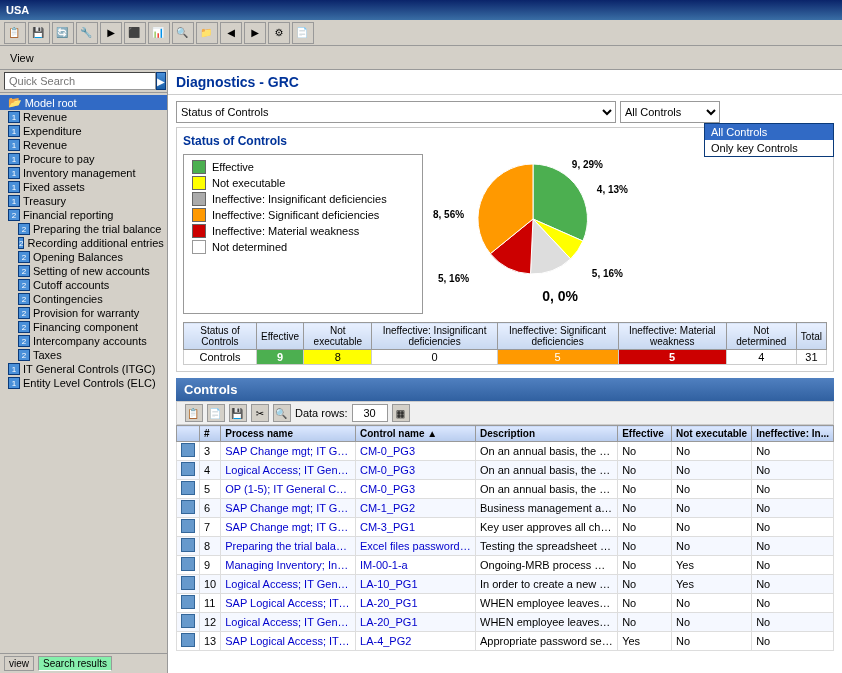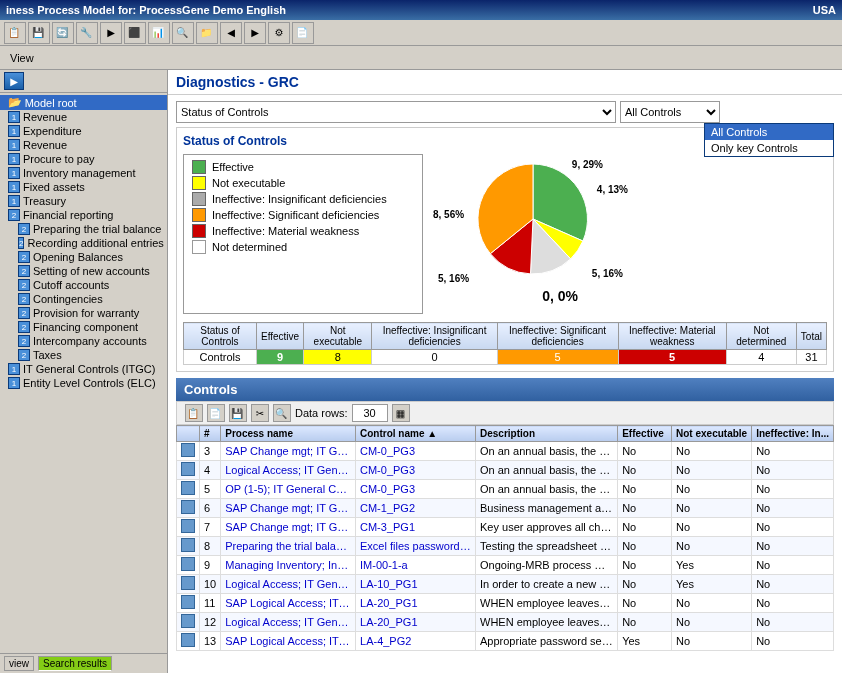--- a/index.html
+++ b/index.html
@@ -136,21 +136,21 @@
       gap: 4px;
     }
     .sidebar-tab {
       font-size: 10px;
       cursor: pointer;
       padding: 1px 4px;
       border: 1px solid #999;
       background: #d4d0c8;
     }
     .sidebar-tab.active {
-      background: #84cc16;
+      background: #86efac;
       border-bottom: 1px solid white;
     }
 
     
     .content {
       flex: 1;
       background: white;
       overflow-y: auto;
       overflow-x: hidden;
     }
@@ -340,21 +340,20 @@
       text-overflow: ellipsis;
       max-width: 120px;
     }
     .main-table tr:nth-child(even) { background: #f5f8ff; }
     .link-text { color: #0000cc; cursor: pointer; }
   </style>
 </head>
 <body>
 
 <div class="title-bar">
-  <span>iness Process Model for: ProcessGene Demo English</span>
   <span>USA</span>
 </div>
 
 <div class="toolbar">
   <div class="toolbar-btn">📋</div>
   <div class="toolbar-btn">💾</div>
   <div class="toolbar-btn">🔄</div>
   <div class="toolbar-btn">🔧</div>
   <div class="toolbar-btn">▶</div>
   <div class="toolbar-btn">⬛</div>
@@ -368,20 +367,21 @@
 </div>
 
 <div class="toolbar2">
   <span class="menu-item">View</span>
 </div>
 
 <div class="main-layout">
 
   <div class="sidebar">
     <div class="sidebar-search">
+      <input type="text" class="sidebar-search" style="flex: 1 1 0%; height: 18px; font-size: 11px; border: 1px inset rgb(153, 153, 153);" placeholder="Quick Search">
       <div class="sidebar-search-btn">▶</div>
     </div>
     <div class="sidebar-tree">
 
       <div class="tree-item level1 selected">
         <span>📂</span>
         <span>Model root</span>
       </div>
       <div class="tree-item level1">
         <span class="page-icon">1</span>

